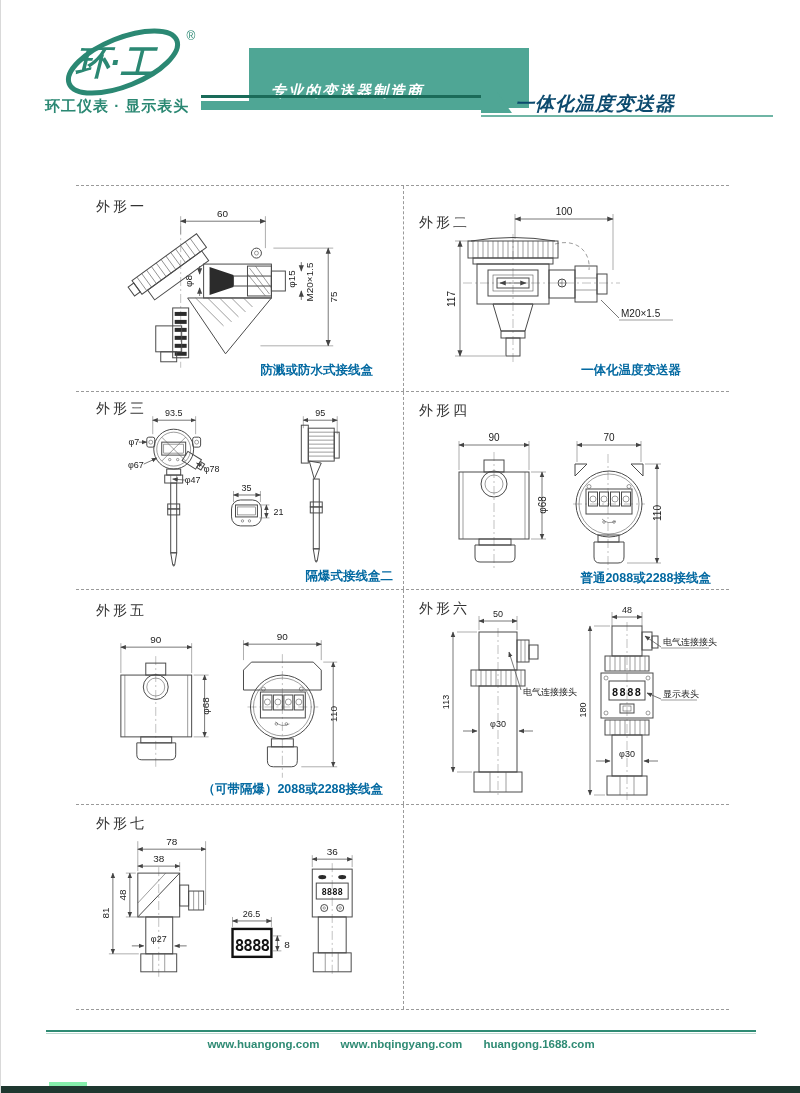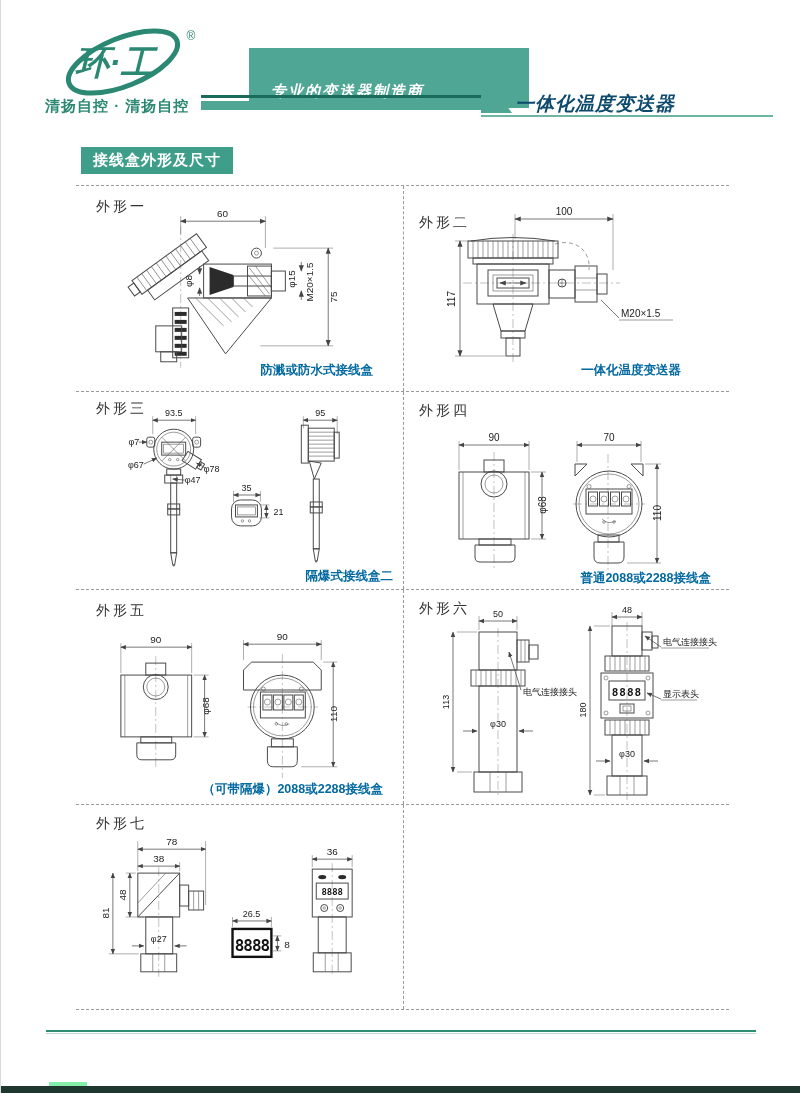--- a/index.html
+++ b/index.html
@@ -70,37 +70,36 @@
 </head>
 <body>
 
 <div id="page">
 
   <svg class="logo-svg" width="150" height="72" viewBox="0 0 150 72">
     <ellipse cx="70" cy="36" rx="58" ry="24" transform="rotate(-22 70 36)" fill="none" stroke="#2b8873" stroke-width="5"></ellipse>
     <text x="62" y="48" text-anchor="middle" font-size="34" font-weight="bold" font-style="italic" fill="#2b8873">环·工</text>
     <text x="138" y="14" text-anchor="middle" font-size="12" fill="#2b8873">®</text>
   </svg>
-  <div class="logo-caption">清扬自控 · 清扬自控</div>
+  <div class="logo-caption">环工仪表 · 显示表头</div>
 
   <div class="tag-band">
     <div class="tag-text">专业的变送器制造商</div>
   </div>
   <div class="band-dark"></div>
   <div class="band-teal"></div>
 
   <div class="title-strip">
     <svg class="pennant" width="40" height="21">
       <polygon points="0,0 16,0 31,21 0,21" fill="#4fa695"></polygon>
     </svg>
     <div class="product-title">一体化温度变送器</div>
   </div>
   <div class="title-underline"></div>
 
-  <div class="section-title">接线盒外形及尺寸</div>
 
   <div id="grid">
 
     <div class="row r1">
 
       <div class="cell-l">
         <svg class="draw" viewBox="0 0 328 205">
           <defs>
               <marker id="p1a" viewBox="0 0 10 10" refX="9" refY="5" markerWidth="8" markerHeight="8" orient="auto-start-reverse">
                 <path d="M0,1L10,5L0,9z" fill="#444"></path>
@@ -540,15 +539,20 @@
         </svg>
         <div class="plabel" style="left:20px;top:10px">外形七</div>
       </div>
       <div class="cell-r"></div>
     </div>
   </div>
 
   <div class="footer-rule"></div>
   <div class="footer-rule2"></div>
   <div class="page-badge">54</div>
+  <div class="footer-urls">
+    <span>www.huangong.com</span>
+    <span>www.nbqingyang.com</span>
+    <span>huangong.1688.com</span>
+  </div>
   <div class="bottom-bar"></div>
 
 </div>
 
 </body></html>

